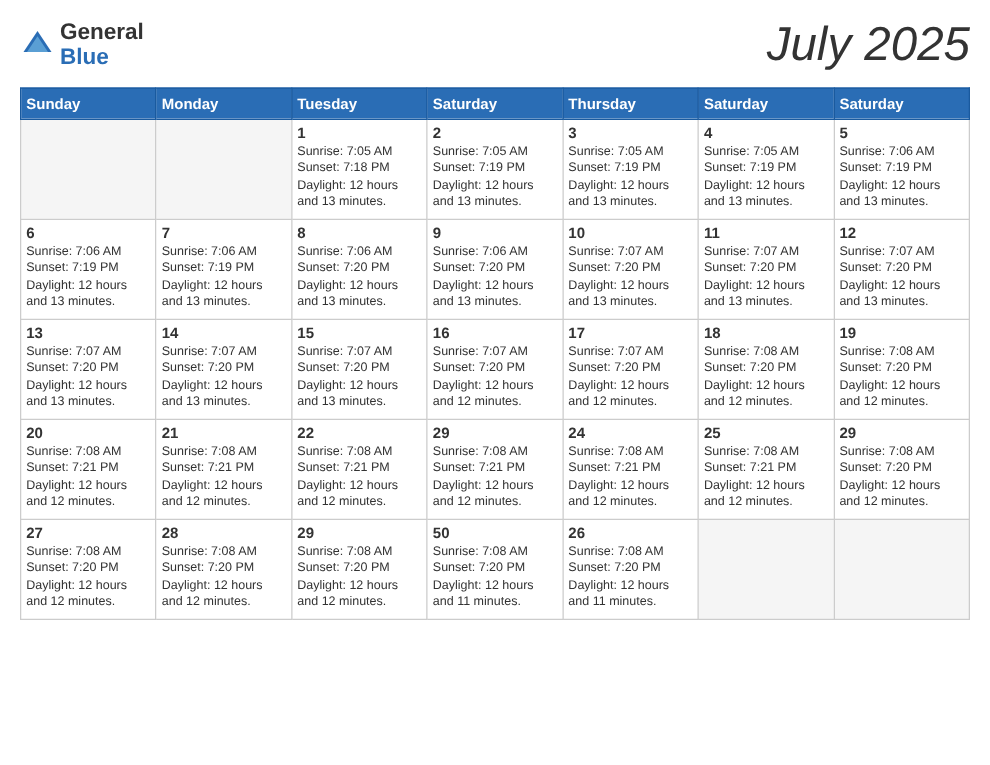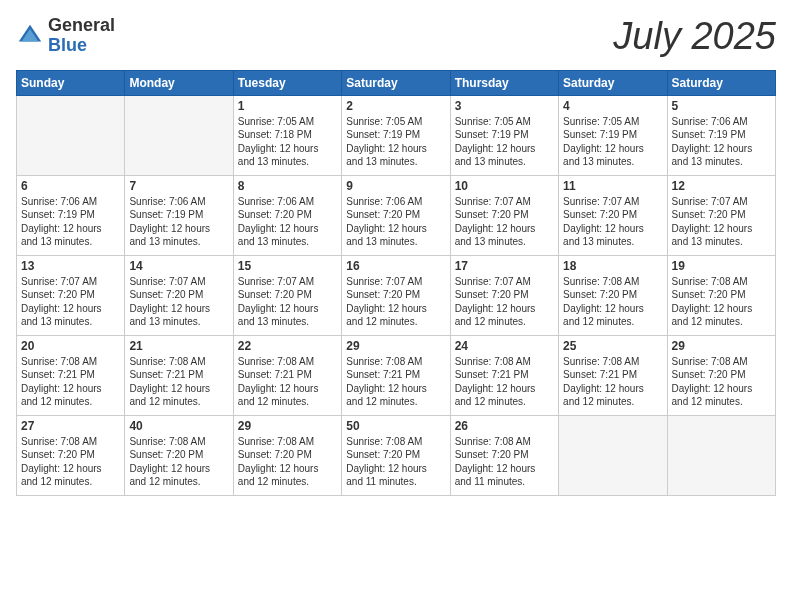--- a/index.html
+++ b/index.html
@@ -324,21 +324,21 @@
       </tr>
       <tr class="week-row">
         <td>
           <span class="day-num">27</span>
           <div class="day-info" style="white-space: pre-line;">Sunrise: 7:08 AM
 Sunset: 7:20 PM
 Daylight: 12 hours
 and 12 minutes.</div>
         </td>
         <td>
-          <span class="day-num">40</span>
+          <span class="day-num">28</span>
           <div class="day-info" style="white-space: pre-line;">Sunrise: 7:08 AM
 Sunset: 7:20 PM
 Daylight: 12 hours
 and 12 minutes.</div>
         </td>
         <td>
           <span class="day-num">29</span>
           <div class="day-info" style="white-space: pre-line;">Sunrise: 7:08 AM
 Sunset: 7:20 PM
 Daylight: 12 hours

